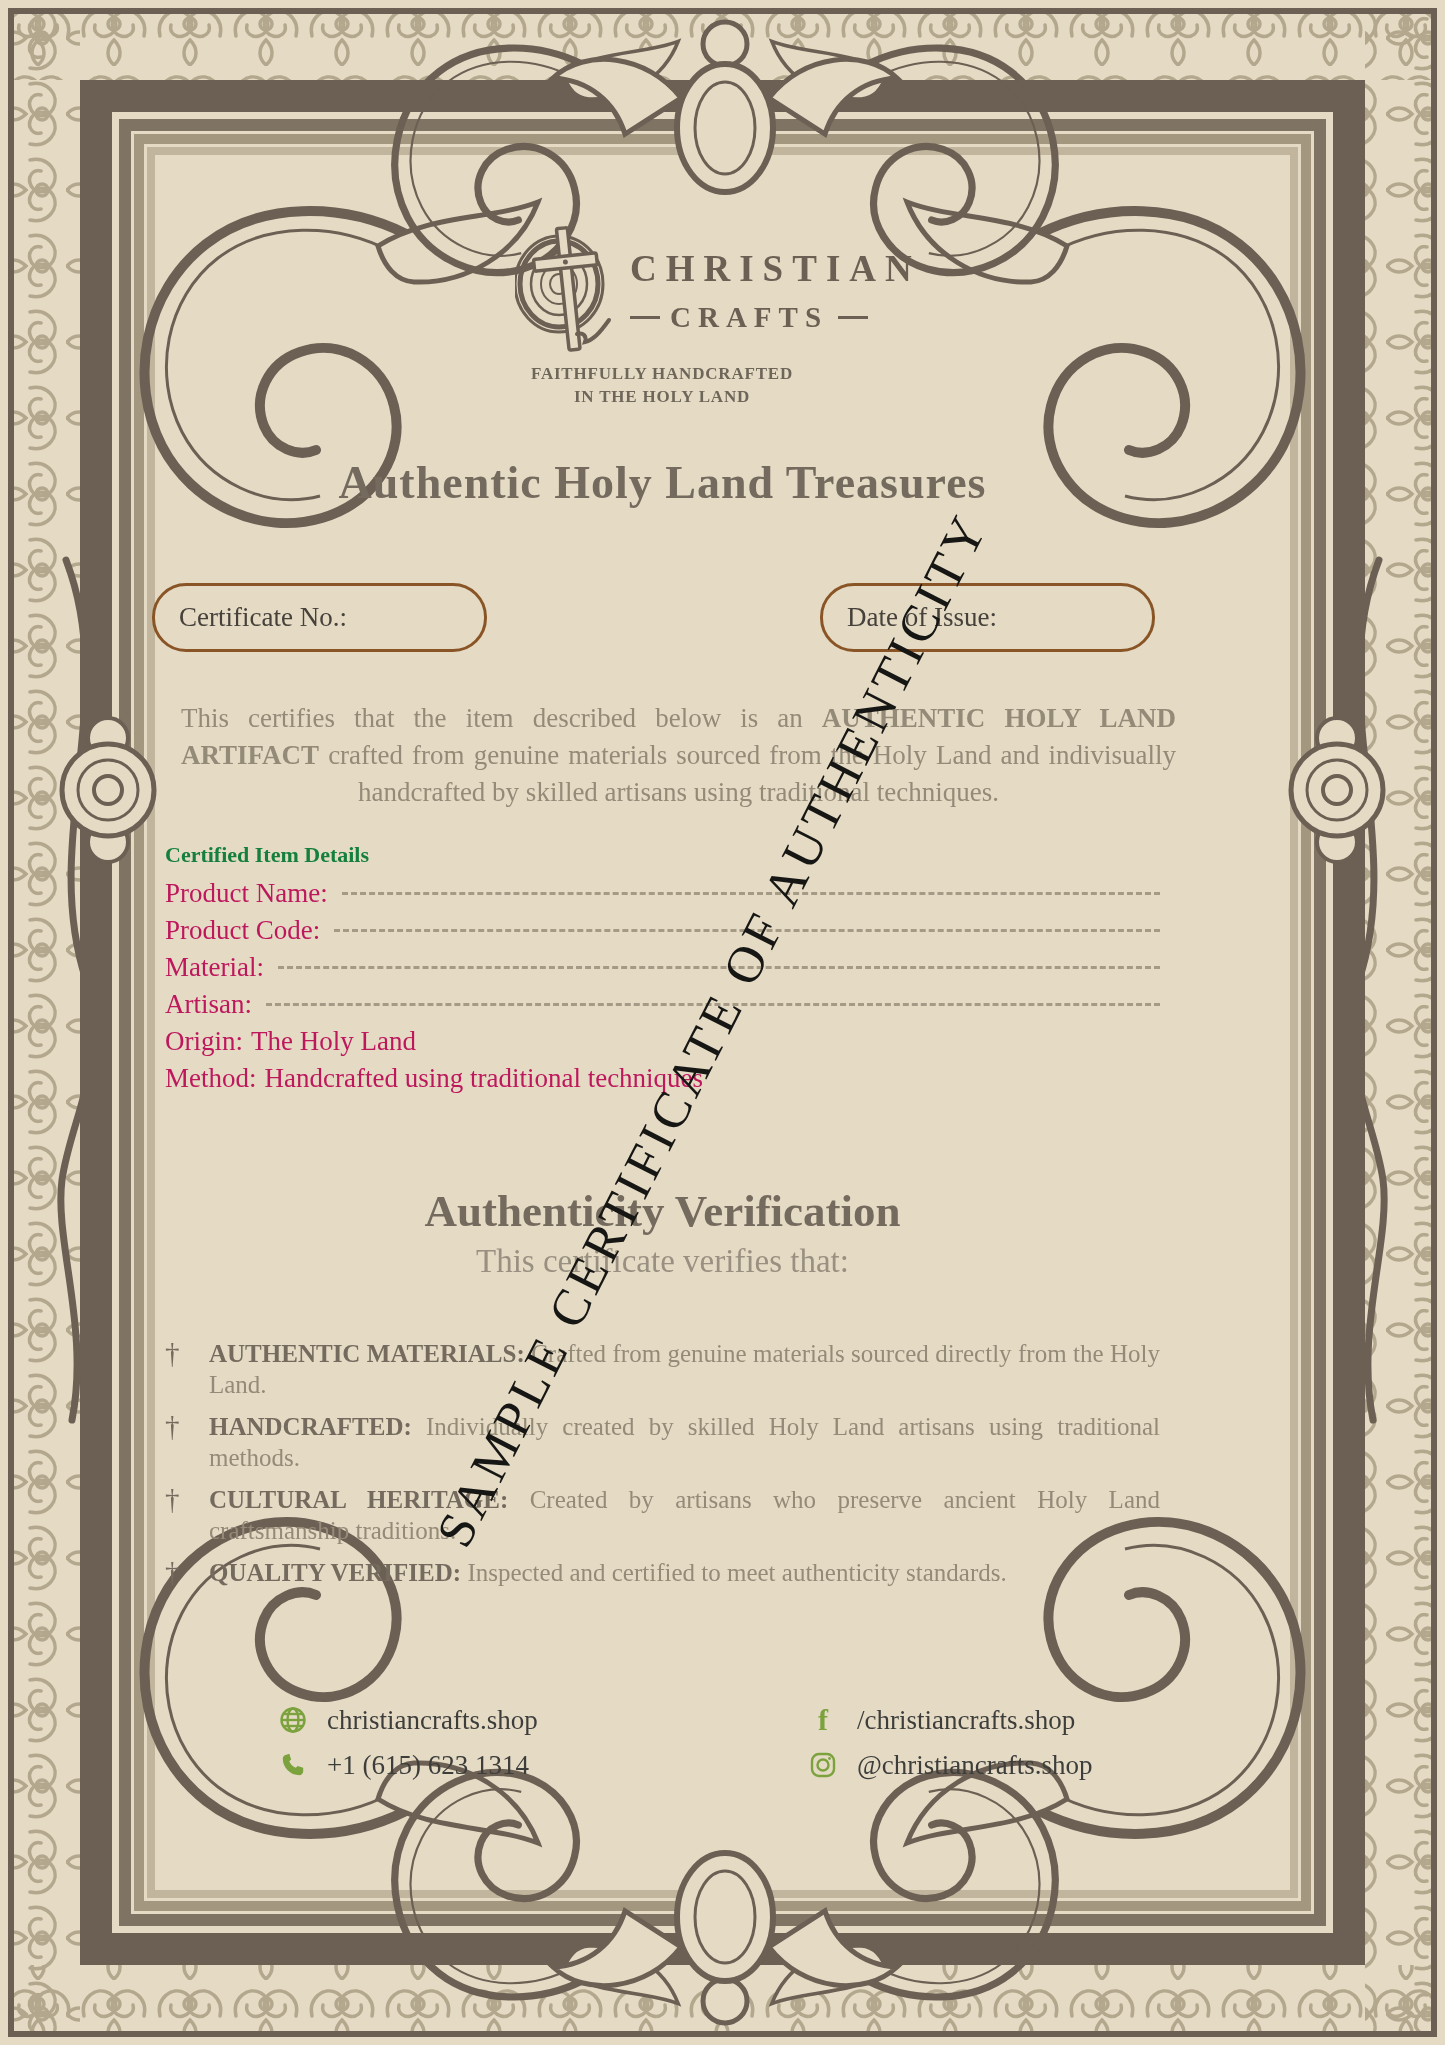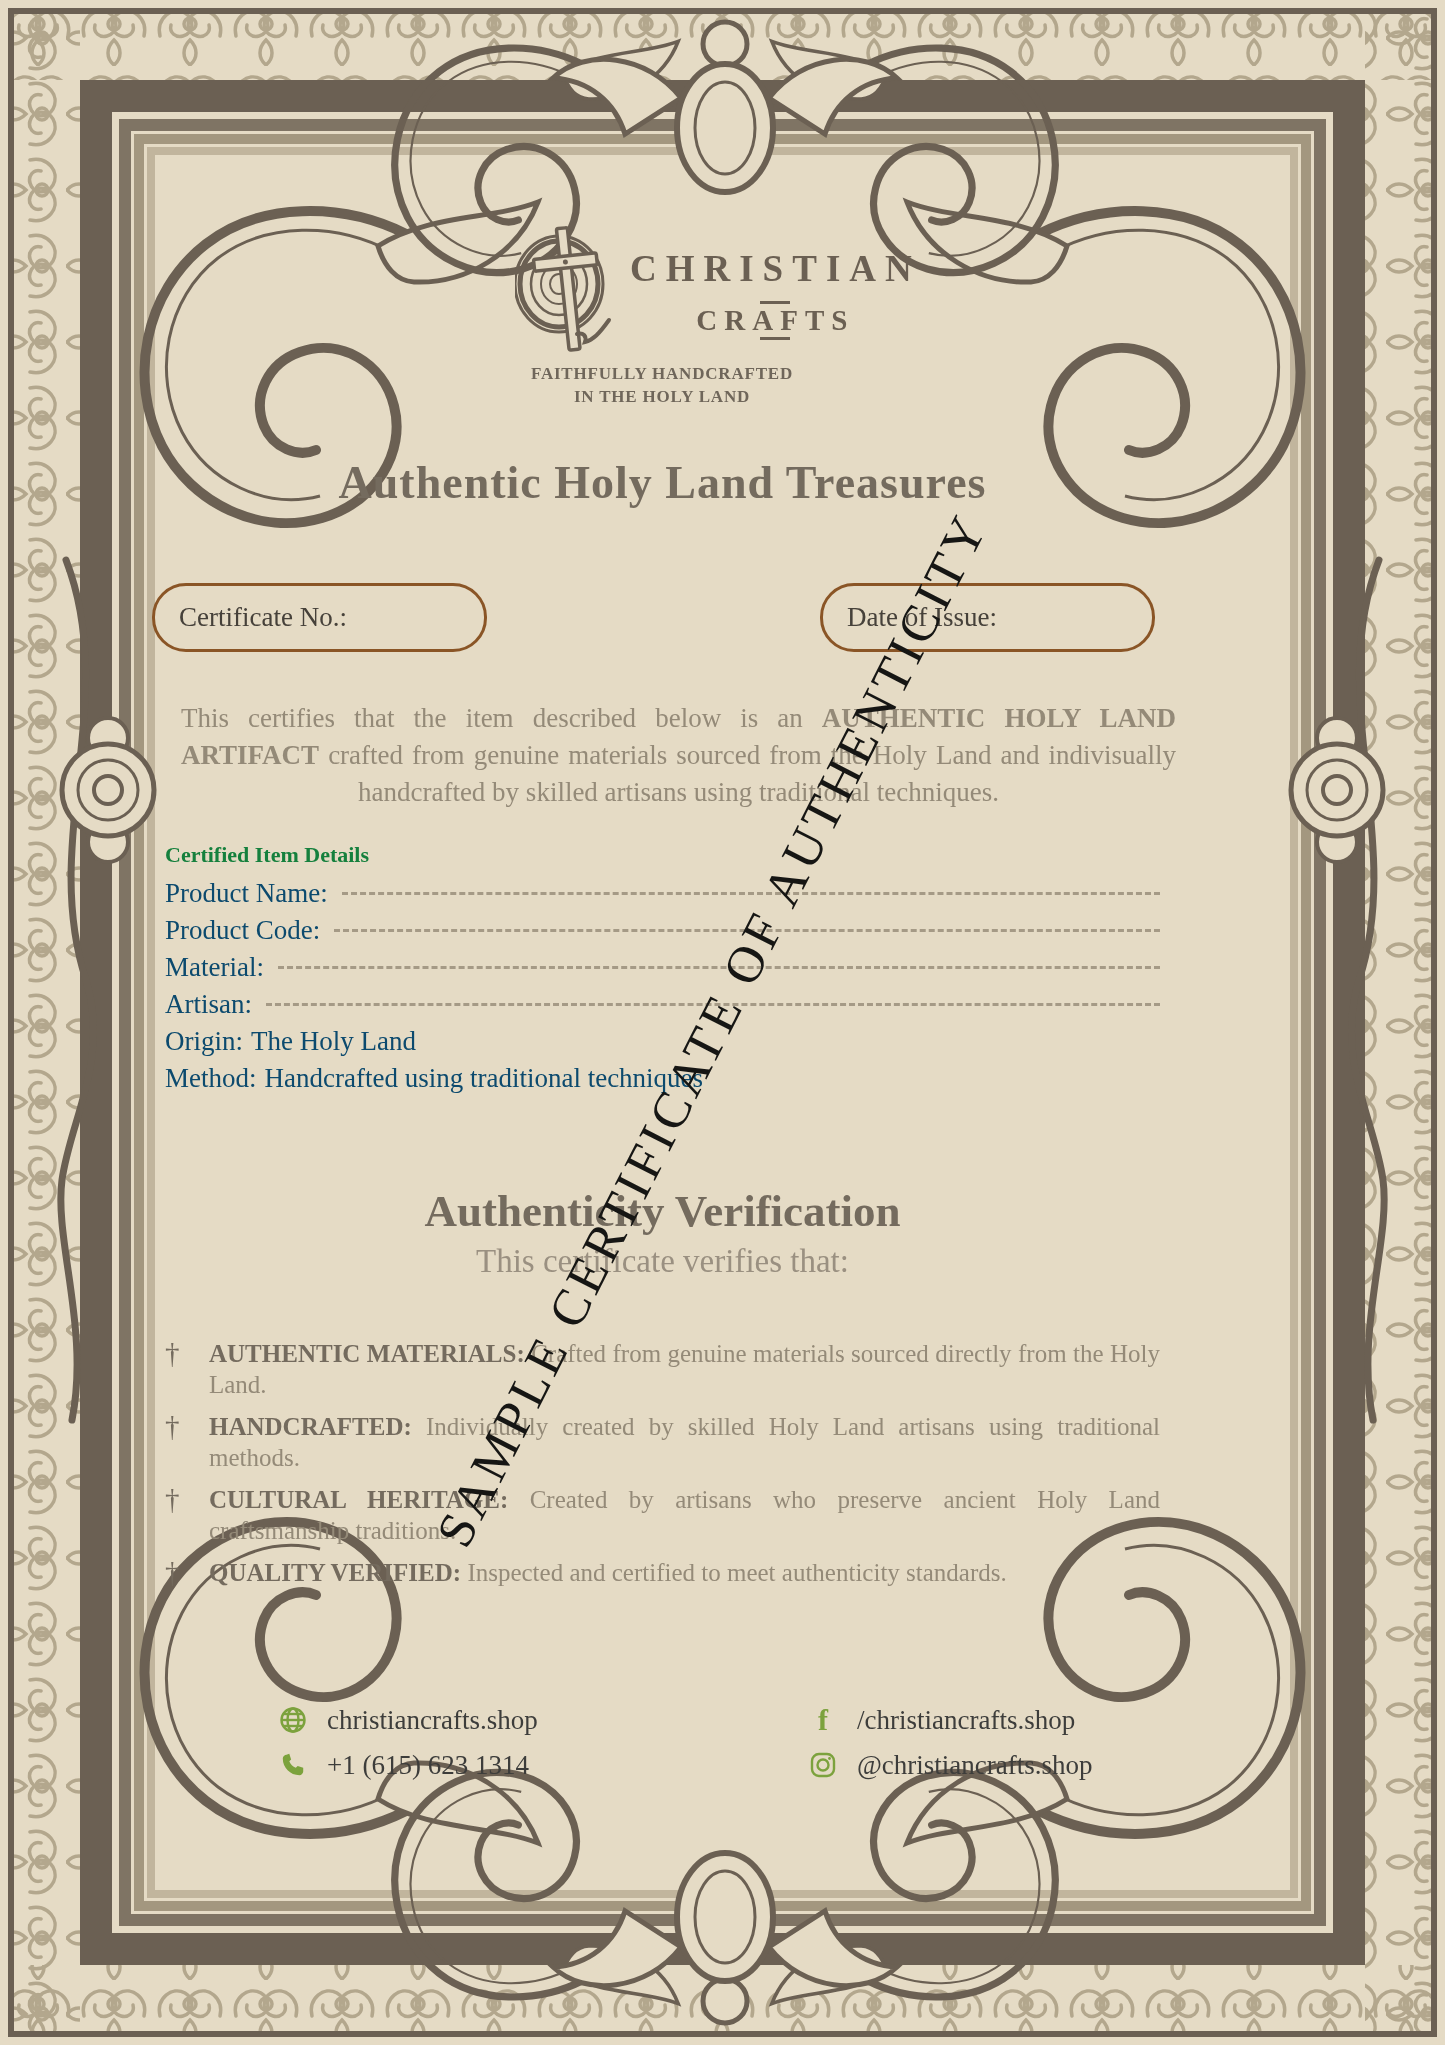--- a/index.html
+++ b/index.html
@@ -15,37 +15,37 @@
   .f2{inset:119px;border:12px solid #7f7464;}
   .f3{inset:134px;border:10px solid #a3977f;}
   .f4{inset:147px;border:8px solid #c1b59d;}
   .flourish-layer{position:absolute;inset:0;z-index:3;pointer-events:none;}
   
   .abs{position:absolute;}
   .z{z-index:5;}
   .logo-emblem{left:515px;top:222px;width:100px;height:135px;}
   .logo-text{left:630px;top:247px;color:#6b6053;}
   .brand-top{font-size:37px;font-weight:700;letter-spacing:9px;}
-  .brand-bottom-row{display:flex;align-items:center;margin-top:11px;flex-direction:column;}
+  .brand-bottom-row{display:flex;align-items:center;margin-top:11px;}
   .brand-bottom{font-size:29px;font-weight:700;letter-spacing:7px;color:#6b6053;margin:0 10px;}
   .wdash{width:30px;border-top:3px solid #6b6053;}
   .tagline{left:262px;top:362px;width:800px;text-align:center;
     font-size:17px;font-weight:700;letter-spacing:.8px;line-height:23px;color:#6f665a;}
   .title{left:165px;top:456px;width:995px;text-align:center;
     font-size:46px;font-weight:700;letter-spacing:1px;color:#746b5e;}
   .fieldbox{top:583px;height:69px;border:3px solid #8a5526;border-radius:34px;
     display:flex;align-items:center;box-sizing:border-box;padding-left:24px;
     font-size:27px;color:#46413a;background:transparent;text-align:center;}
   .box1{left:152px;width:335px;}
   .box2{left:820px;width:335px;}
   .intro{left:181px;top:700px;width:995px;font-size:27px;line-height:37px;
     color:#948a78;text-align:justify;text-align-last:center;}
   .intro b{font-weight:700;}
   .details-heading{left:165px;top:842px;font-size:22px;font-weight:700;color:#15803d;}
-  .detail-rows{left:165px;top:878px;width:995px;font-size:27px;color:#0c4a6e;}
+  .detail-rows{left:165px;top:878px;width:995px;font-size:27px;color:#be185d;}
   .drow{display:flex;align-items:baseline;height:37px;}
   .drow .lbl{white-space:nowrap;padding-right:8px;}
   .drow .dash{flex:1;border-bottom:3px dashed #a59a86;transform:translateY(-7px);margin-left:6px;}
   .verify-heading{left:165px;top:1185px;width:995px;text-align:center;
     font-size:45px;font-weight:700;color:#746b5e;}
   .verify-sub{left:165px;top:1243px;width:995px;text-align:center;
     font-size:33px;color:#9a9081;}
   .bullets{left:165px;top:1338px;width:995px;}
   .bitem{display:flex;margin-bottom:11px;}
   .dag{width:44px;font-size:29px;color:#746b5e;flex:none;line-height:31px;}

